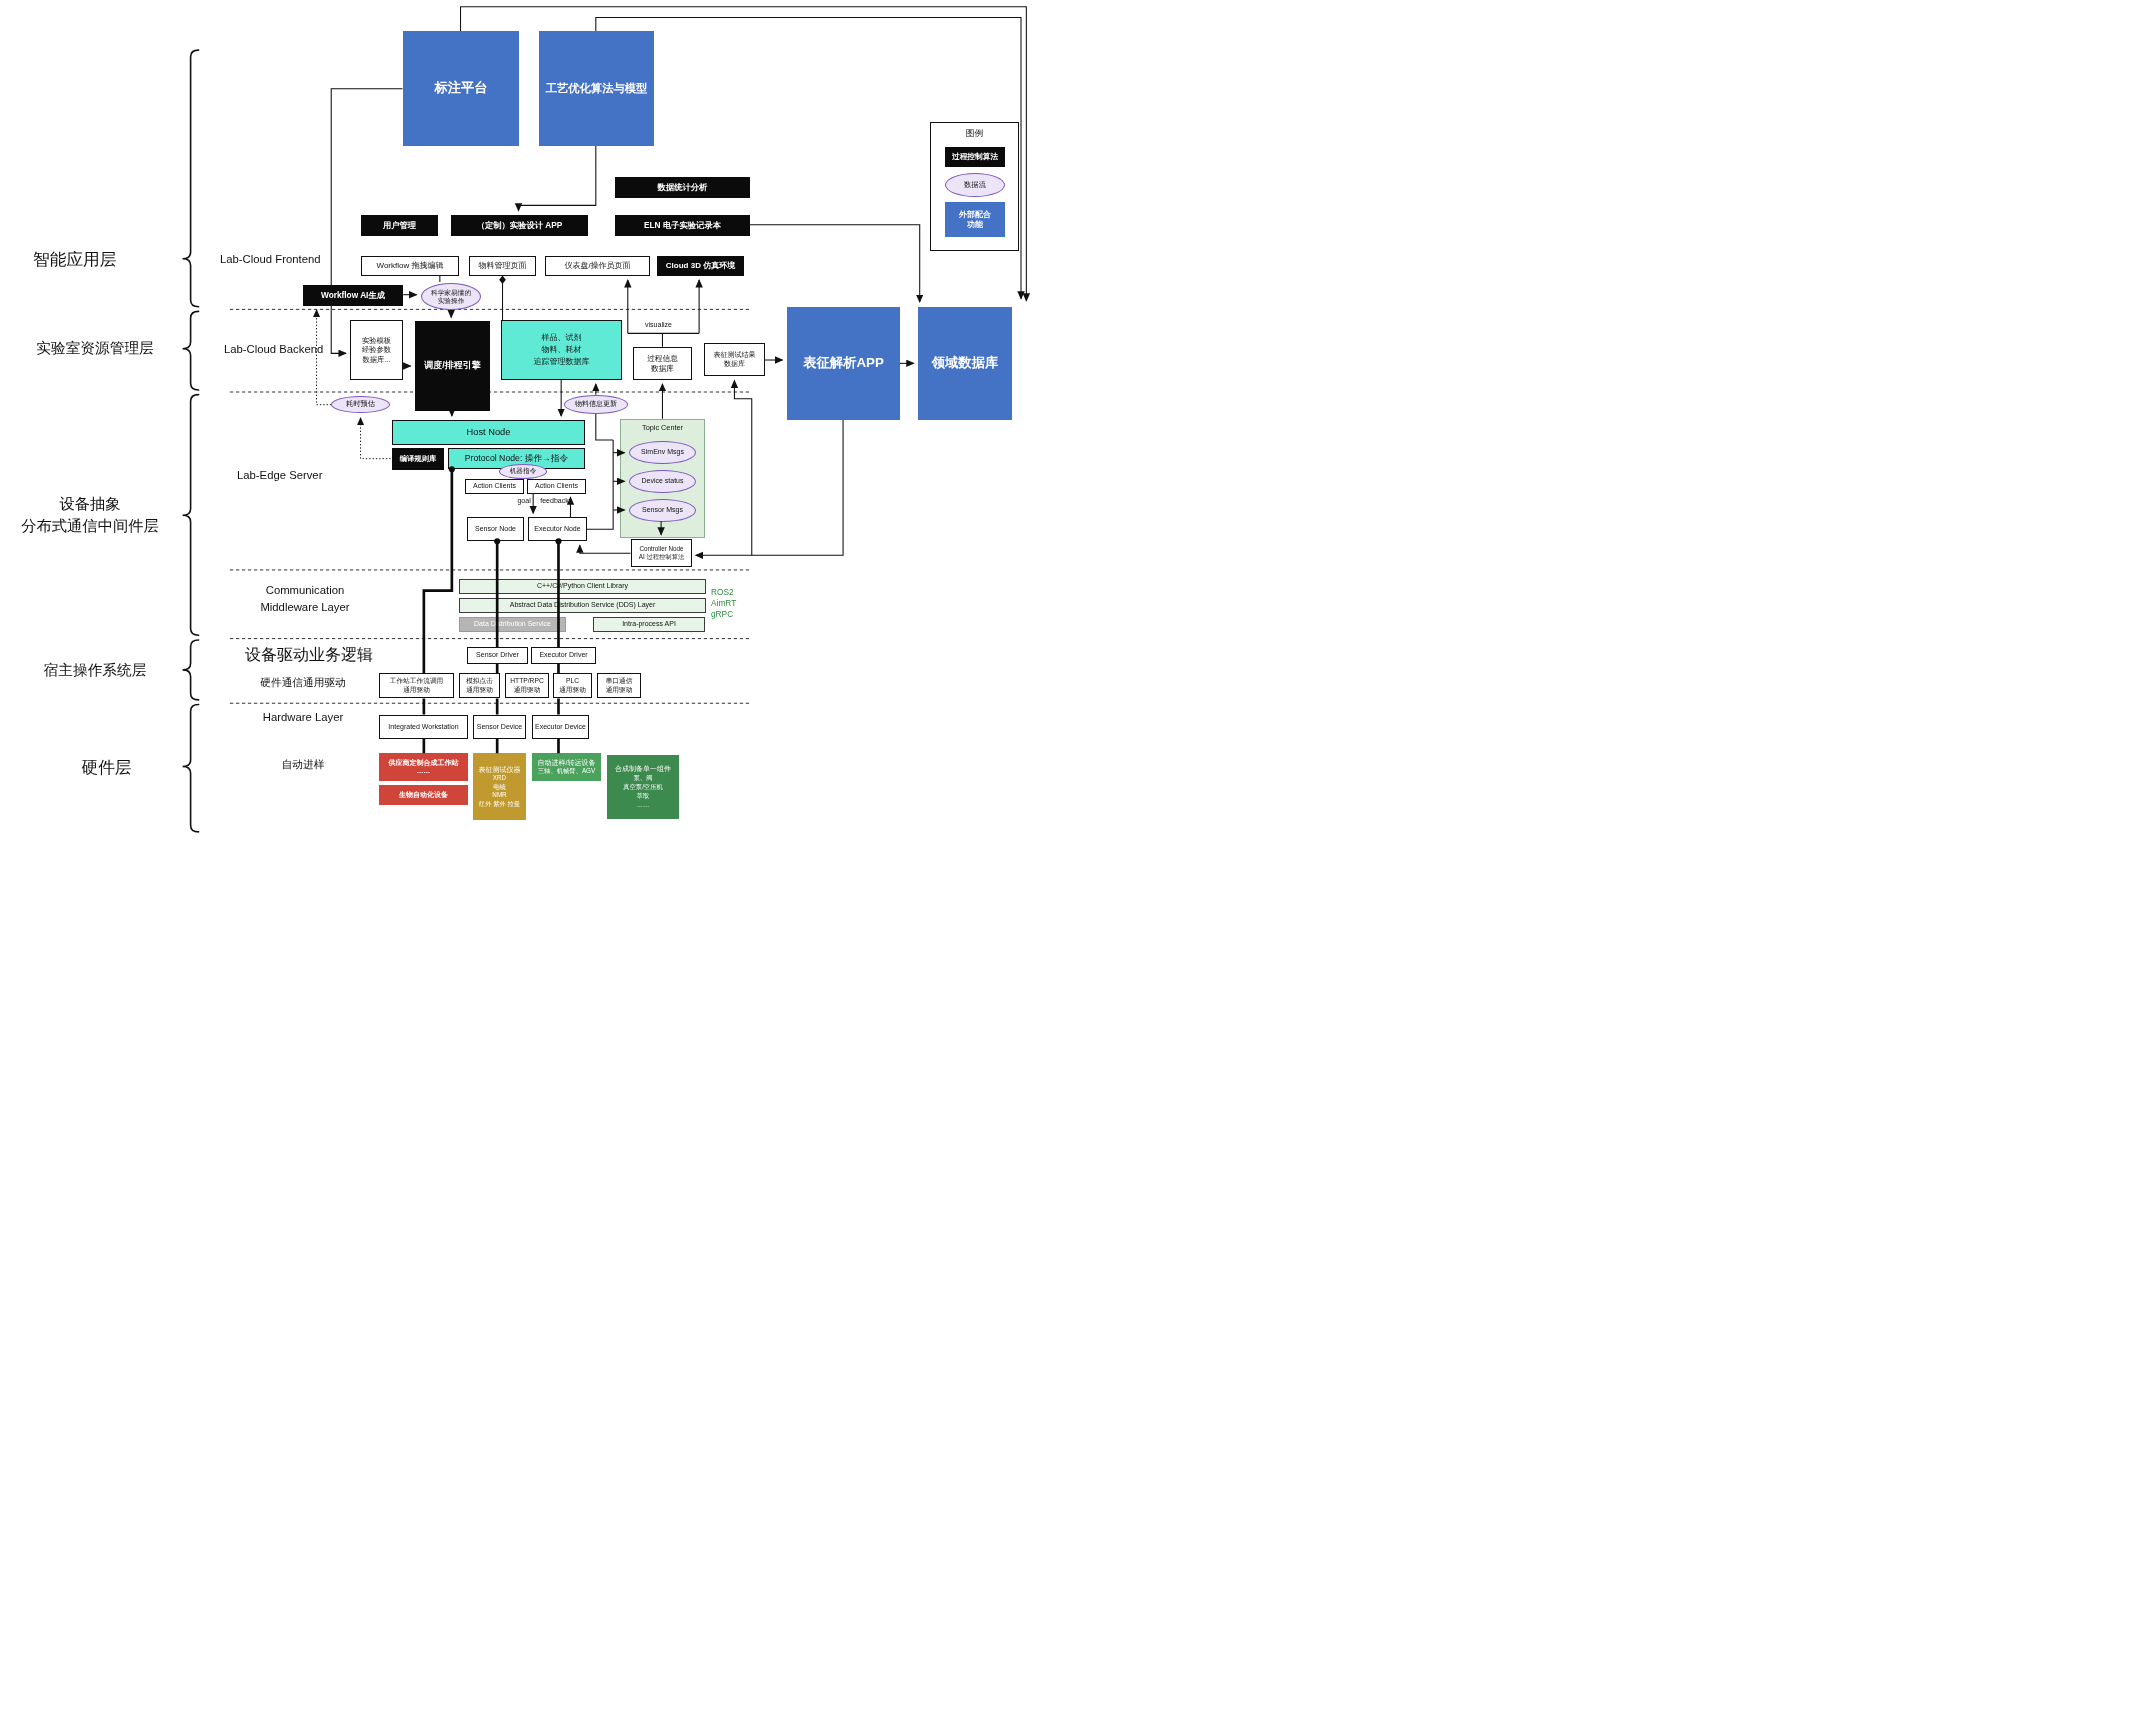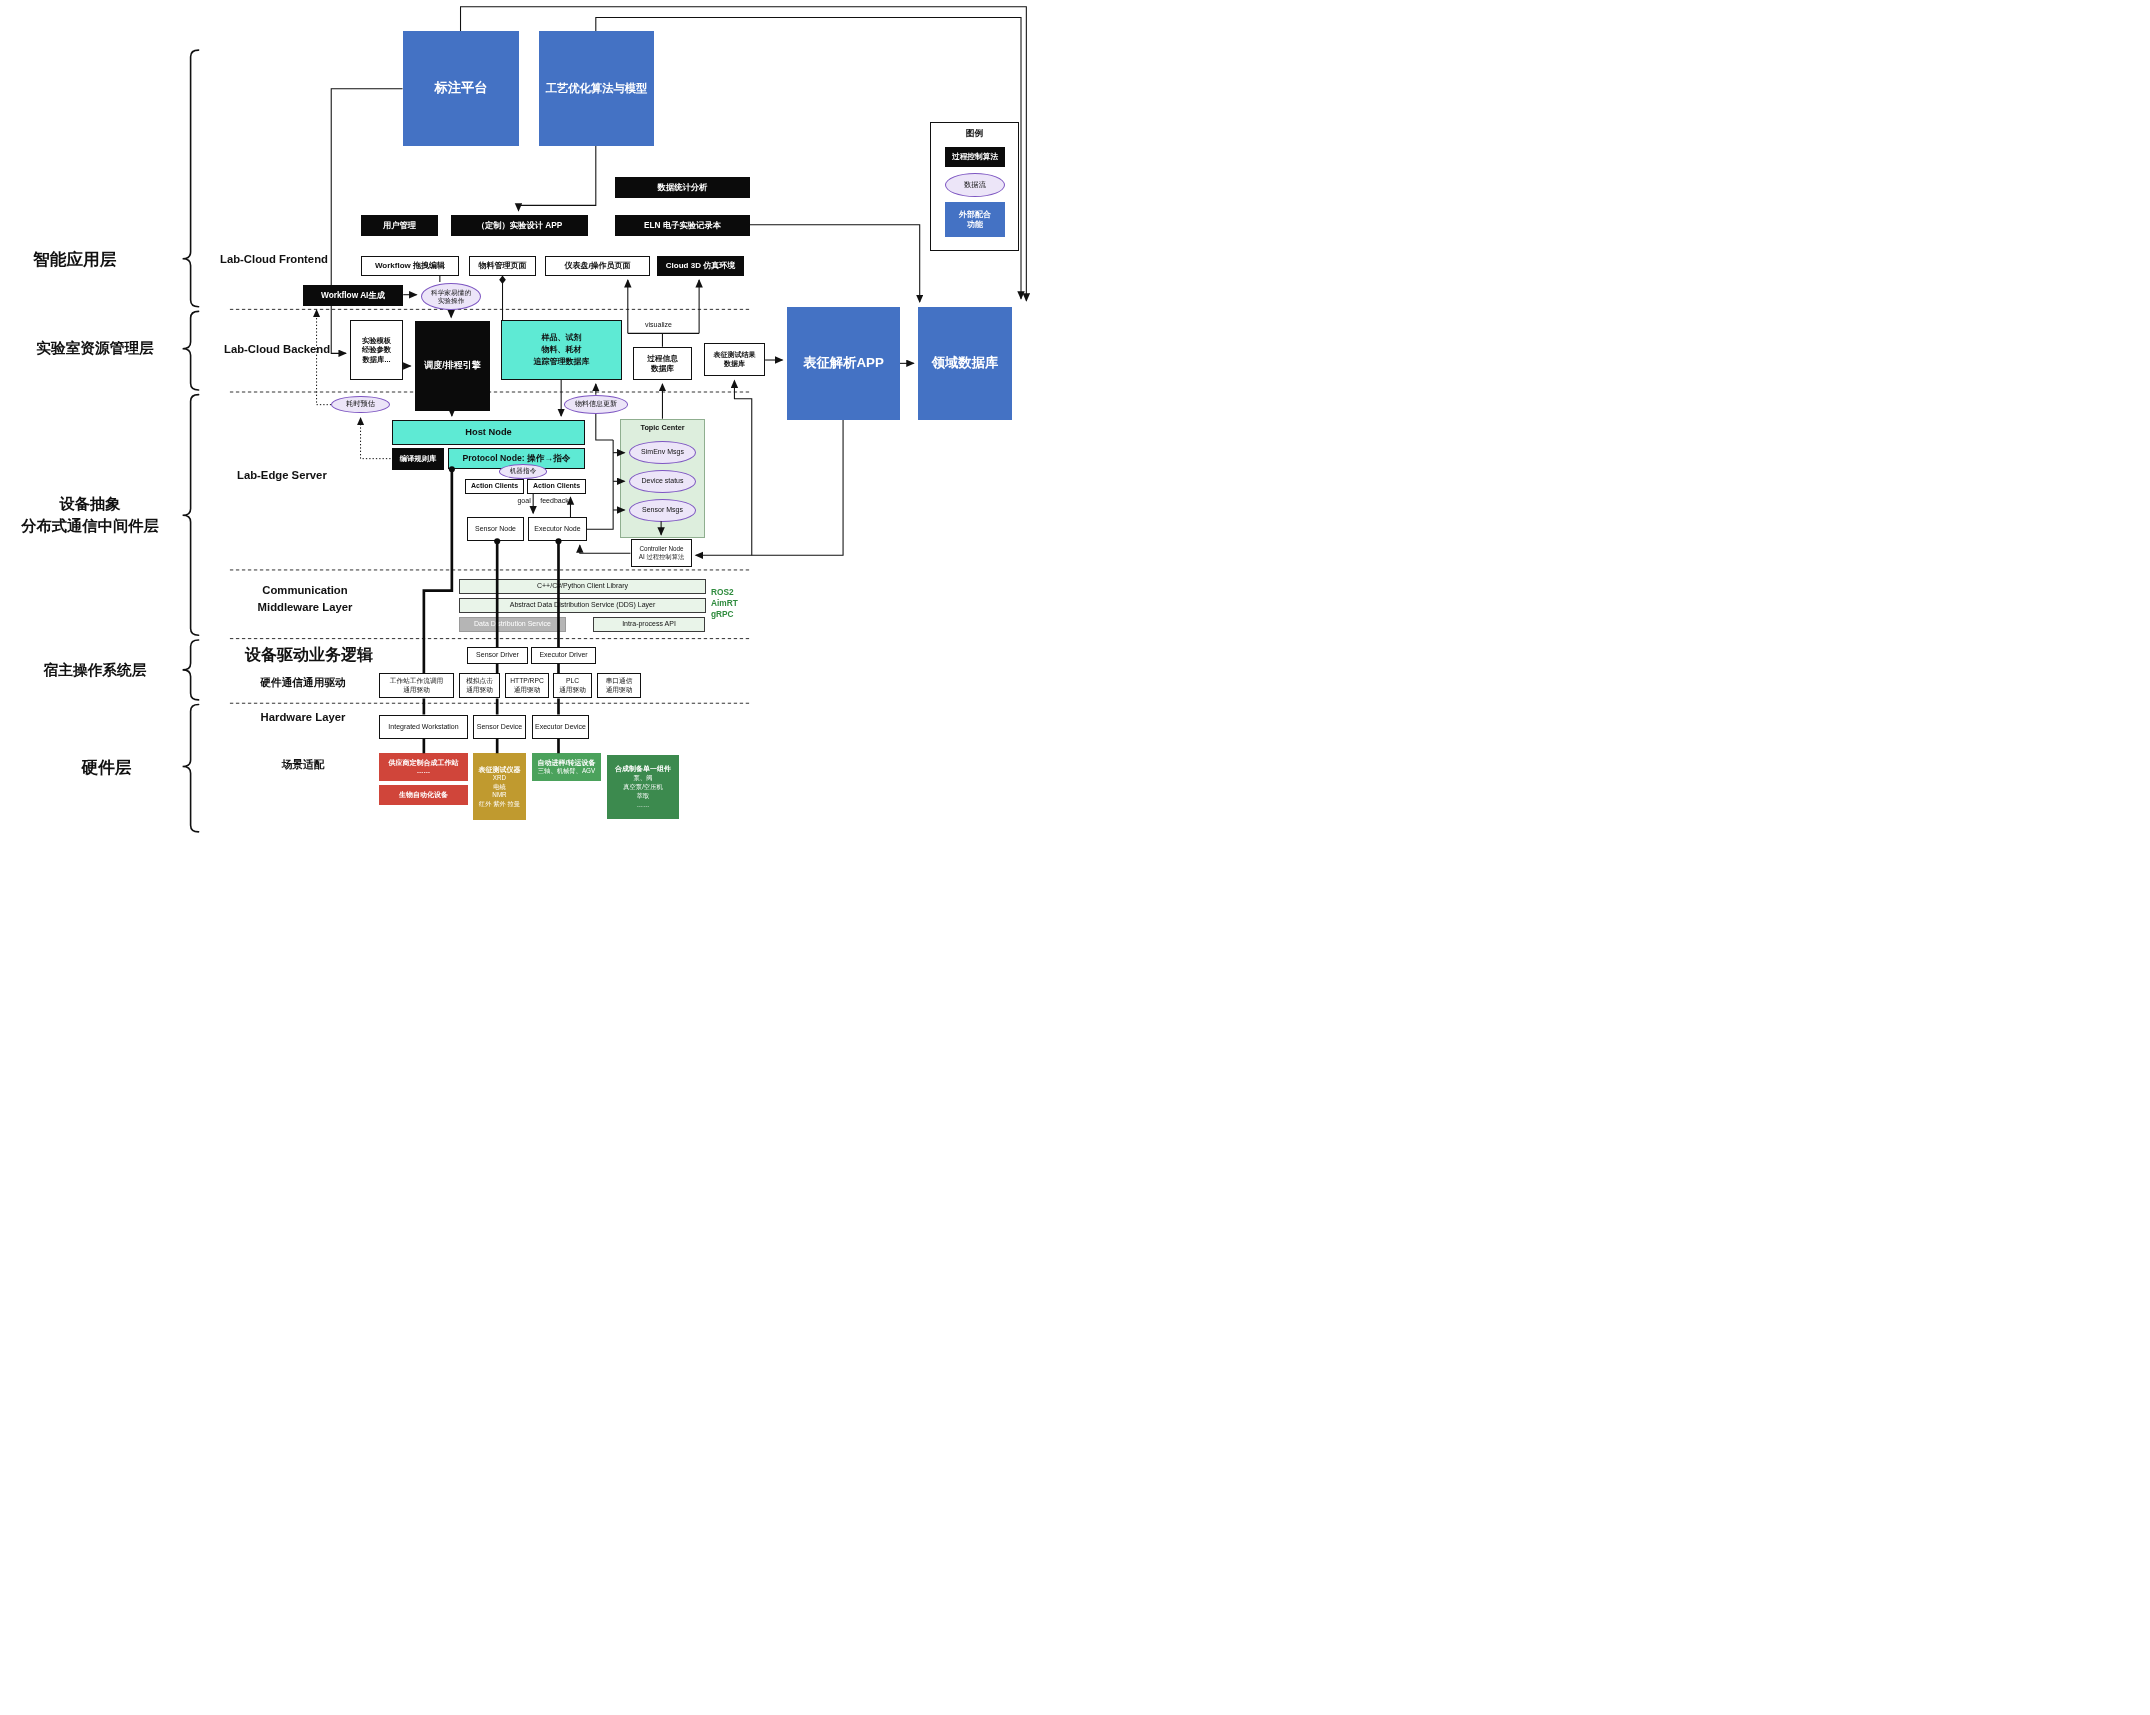--- a/index.html
+++ b/index.html
@@ -5,21 +5,21 @@
   *{margin:0;padding:0;box-sizing:border-box}
   html,body{background:#fff}
   body{font-family:"Liberation Sans","DejaVu Sans",sans-serif;color:#111}
   #canvas{position:relative;width:1045px;height:834px;background:#fff;overflow:hidden}
   svg.layer{position:absolute;left:0;top:0;pointer-events:none}
   #svg-bottom{z-index:1}
   #svg-top{z-index:3}
   .box{position:absolute;z-index:2;display:flex;align-items:center;justify-content:center;
        text-align:center;border:1.1px solid #111;background:#fff;white-space:pre-line;
        line-height:1.25;color:#111}
-  .bold{font-weight:bold}
+  .bold{font-weight:normal}
   .black{background:#0b0b0b;color:#fff;border-color:#0b0b0b;font-weight:bold}
   .blue{background:#4472c4;color:#fff;border:none;font-weight:bold}
   .lav{background:#5eead4}
   .greenl{background:#e9f4e9;border:0.7px solid #3c3c3c;font-weight:normal}
   .gray{background:#b5b5b5;color:#fff;border:0.7px solid #9a9a9a}
   .red{background:#d0453a;color:#fff;border:none;font-weight:bold}
   .tan{background:#c09a2f;color:#fff;border:none}
   .ghw1{background:#4ba25c;color:#fff;border:none}
   .ghw2{background:#3c8a4e;color:#fff;border:none}
   .pill{position:absolute;z-index:2;display:flex;align-items:center;justify-content:center;
@@ -108,21 +108,21 @@
   <div class="lbl bold" style="left:33px;top:756px;width:147px;text-align:center;font-size:16.7px">硬件层</div>
 
   <div class="lbl bold" style="left:220px;top:253px;font-size:11.3px">Lab-Cloud Frontend</div>
   <div class="lbl bold" style="left:224px;top:343px;font-size:11.3px">Lab-Cloud Backend</div>
   <div class="lbl bold" style="left:237px;top:469px;font-size:11.3px">Lab-Edge Server</div>
   <div class="lbl bold" style="left:240px;top:582px;width:130px;text-align:center;font-size:11.3px;line-height:1.5">Communication
 Middleware Layer</div>
   <div class="lbl bold" style="left:233px;top:645px;width:140px;text-align:right;font-size:16px">设备驱动业务逻辑</div>
   <div class="lbl bold" style="left:233px;top:676px;width:140px;text-align:center;font-size:10.7px">硬件通信通用驱动</div>
   <div class="lbl bold" style="left:233px;top:711px;width:140px;text-align:center;font-size:11.3px">Hardware Layer</div>
-  <div class="lbl bold" style="left:233px;top:758px;width:140px;text-align:center;font-size:10.7px">场景适配</div>
+  <div class="lbl bold" style="left:233px;top:758px;width:140px;text-align:center;font-size:10.7px">自动进样</div>
 
   <div class="box blue" style="left:403px;top:31px;width:116px;height:115px;font-size:13.3px">标注平台</div>
   <div class="box blue" style="left:539px;top:31px;width:115px;height:115px;font-size:11.3px">工艺优化算法与模型</div>
 
   <div class="box black" style="left:615px;top:177px;width:135px;height:20.7px;font-size:8.3px">数据统计分析</div>
   <div class="box black" style="left:361px;top:215px;width:77px;height:20.7px;font-size:8.3px">用户管理</div>
   <div class="box black" style="left:451px;top:215px;width:137px;height:20.7px;font-size:8.3px">（定制）实验设计 APP</div>
   <div class="box black" style="left:615px;top:215px;width:135px;height:20.7px;font-size:8.3px">ELN 电子实验记录本</div>
 
   <div class="box bold" style="left:361px;top:256px;width:98px;height:20px;font-size:8px">Workflow 拖拽编辑</div>

